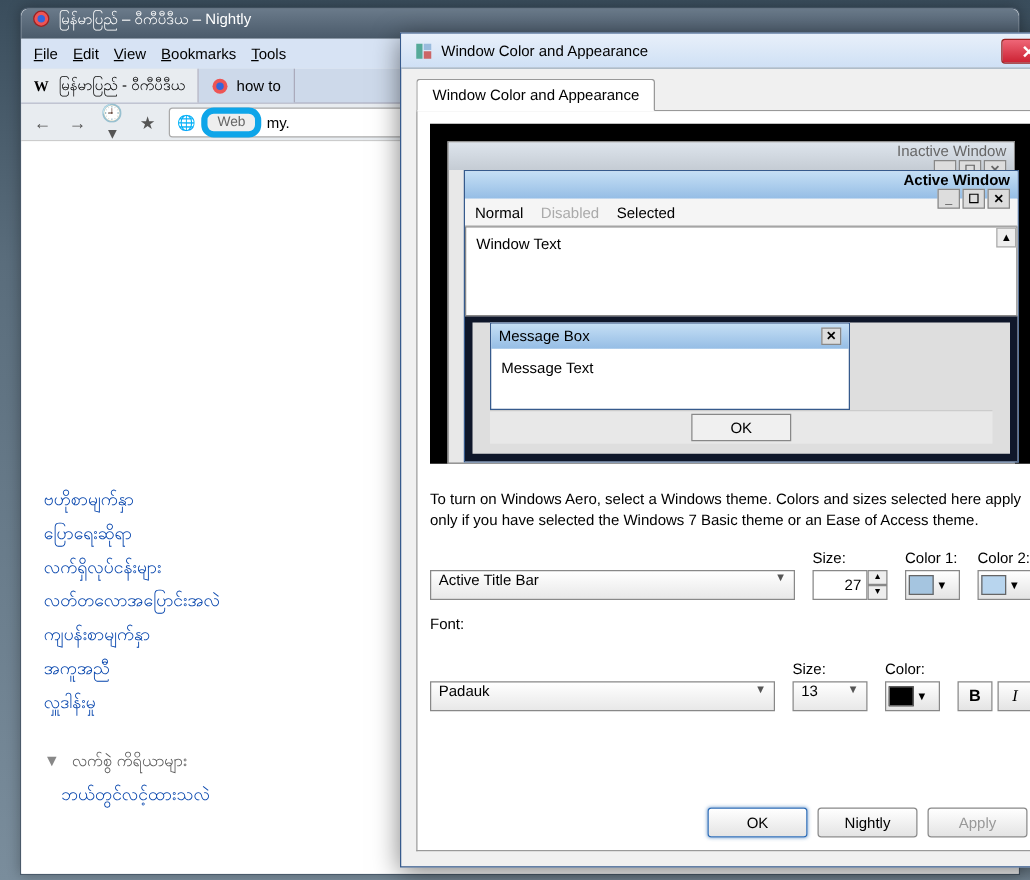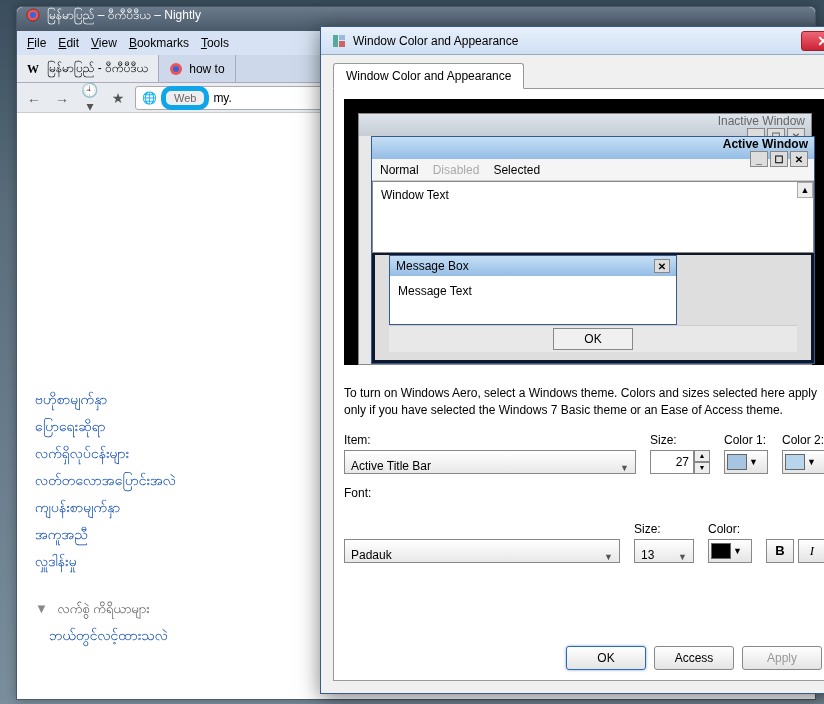--- a/index.html
+++ b/index.html
@@ -55,28 +55,28 @@
 .pv-menubar { height: 22px; background: #f5f5f5; display: flex; align-items: center; padding: 0 8px; gap: 14px; font-size: 12px; border-bottom: 1px solid #ccc; }
 .pv-menubar .disabled { color: #aaa; }
 .pv-textarea { background: #fff; padding: 6px 8px; font-size: 12px; height: 72px; position: relative; border: 1px solid #888; margin: 0; }
 .pv-scroll-up { position: absolute; right: 0; top: 0; width: 16px; height: 16px; background: #eee; border: 1px solid #aaa; display: flex; align-items: center; justify-content: center; font-size: 9px; }
 .pv-msgbox { margin: 0 0 0 0; background: #fff; border: 1px solid #365a8c; width: 288px; }
 .pv-msgbox-title { height: 20px; background: linear-gradient(180deg, #c5dff5 0%, #95bde5 100%); display: flex; align-items: center; padding: 0 6px; font-size: 12px; }
 .pv-msgbox-title .x { margin-left: auto; width: 16px; height: 14px; background: #ddd; border: 1px solid #888; display: flex; align-items: center; justify-content: center; font-size: 10px; font-weight: bold; }
 .pv-msg-text { padding: 8px; font-size: 12px; height: 48px; }
 .pv-ok-row { display: flex; justify-content: center; padding: 2px 0 2px; background: #e8e8e8; border-top: 1px solid #ccc; }
 .pv-ok { width: 80px; height: 22px; background: #f0f0f0; border: 1px solid #888; font-size: 12px; }
-.pv-wrapper { background: #dedede; border: 3px solid #0f172a; padding: 0 14px 8px; margin-top: -1px; }
+.pv-wrapper { background: #dedede; border: 6px solid #0f172a; padding: 0 14px 8px; margin-top: -1px; }
 
 .help-text { font-size: 12px; color: #000; line-height: 1.4; margin: 10px 0 14px; }
 
 .controls-row { display: flex; gap: 14px; align-items: flex-end; margin-bottom: 12px; }
 .ctrl-group { display: flex; flex-direction: column; gap: 3px; }
 .ctrl-label { font-size: 12px; }
-.ctrl-select { height: 24px; border: 1px solid #888; background: linear-gradient(180deg, #fff 0%, #e8e8e8 100%); font-size: 12px; padding: 0 6px; display: flex; align-items: flex-end; justify-content: space-between; cursor: pointer; }
+.ctrl-select { height: 24px; border: 1px solid #888; background: linear-gradient(180deg, #fff 0%, #e8e8e8 100%); font-size: 12px; padding: 0 6px; display: flex; align-items: flex-start; justify-content: space-between; cursor: pointer; }
 .ctrl-select .arrow { font-size: 9px; color: #555; }
 .size-input { width: 44px; height: 24px; border: 1px solid #888; font-size: 12px; padding: 0 4px; text-align: right; }
 .spinner { display: flex; }
 .spinner-btns { display: flex; flex-direction: column; }
 .spinner-btns div { width: 16px; height: 12px; border: 1px solid #888; background: #eee; font-size: 7px; display: flex; align-items: center; justify-content: center; cursor: pointer; }
 .color-btn { width: 44px; height: 24px; border: 1px solid #888; display: flex; align-items: center; padding: 2px; gap: 2px; background: linear-gradient(180deg, #fff, #e4e4e4); cursor: pointer; }
 .color-sw { width: 20px; height: 16px; border: 1px solid #666; }
 .fmt-btn { width: 28px; height: 24px; border: 1px solid #888; background: linear-gradient(180deg, #fff, #e4e4e4); font-size: 13px; font-weight: bold; cursor: pointer; }
 .fmt-btn.italic { font-style: italic; font-family: serif; font-weight: normal; }
 
@@ -215,21 +215,20 @@
               </div>
             </div>
           </div>
         </div>
       </div>
 
       <div class="help-text">To turn on Windows Aero, select a Windows theme.  Colors and sizes selected here apply only if you have selected the Windows 7 Basic theme or an Ease of Access theme.</div>
 
       <div class="controls-row">
         <div class="ctrl-group" style="flex:1;">
-          <span class="ctrl-label">Item:</span>
           <div class="ctrl-select">
             <span>Active Title Bar</span>
             <span class="arrow">▼</span>
           </div>
         </div>
         <div class="ctrl-group">
           <span class="ctrl-label">Size:</span>
           <div class="spinner">
             <input class="size-input" value="27" style="">
             <div class="spinner-btns">
@@ -282,18 +281,18 @@
             <button class="fmt-btn">B</button>
             <button class="fmt-btn italic">I</button>
           </div>
         </div>
       </div>
 
       <div style="flex:1;"></div>
 
       <div class="dlg-buttons">
         <button class="dlg-btn default">OK</button>
-        <button class="dlg-btn">Access</button>
+        <button class="dlg-btn">Nightly</button>
         <button class="dlg-btn disabled">Apply</button>
       </div>
     </div>
   </div>
 </div>
 
 </body></html>

